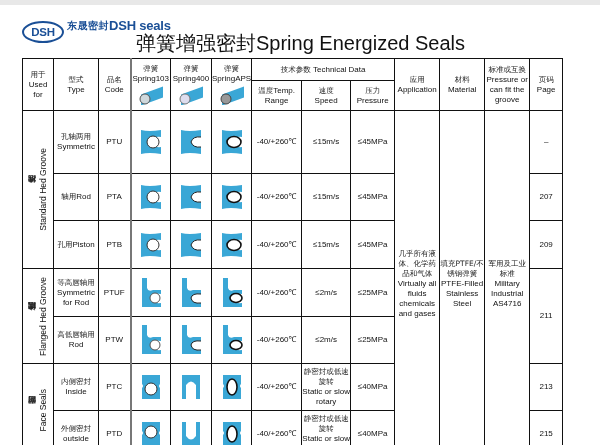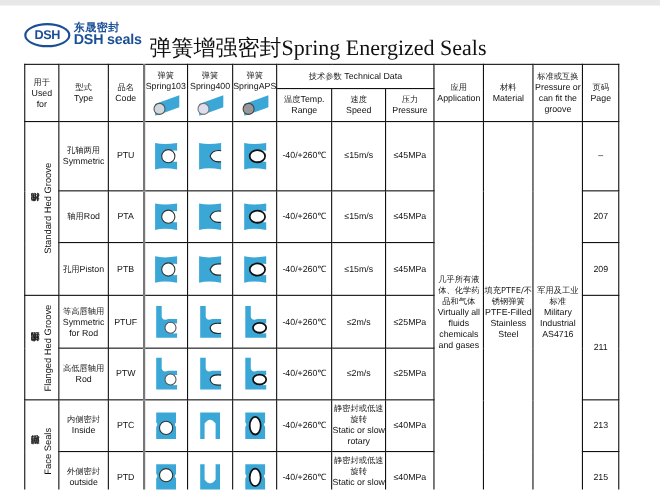--- a/index.html
+++ b/index.html
@@ -3,24 +3,24 @@
 <meta charset="utf-8">
 <style>
   html, body { margin:0; padding:0; }
   body { width:600px; height:445px; background:#ffffff; position:relative; overflow:hidden;
          font-family:"Liberation Sans", sans-serif; color:#111; }
   .topbar { position:absolute; left:0; top:0; width:600px; height:5px; background:#e8e8e8; }
   .logo { position:absolute; left:22px; top:21px; height:26px; display:flex; align-items:flex-start; }
   .logo-oval { width:42px; height:22px; border:2.5px solid #1a4f96; border-radius:50%;
                display:flex; align-items:center; justify-content:center; box-sizing:border-box;
                color:#1a4f96; font-weight:bold; font-size:11.5px; letter-spacing:-0.3px; }
-  .logo-text { margin-left:3px; display:flex; flex-direction:column; line-height:10px; color:#1a4f96; }
+  .logo-text { margin-left:3px; display:flex; line-height:10px; color:#1a4f96; }
   .logo-cn { font-size:10px; font-weight:bold; letter-spacing:0.5px; }
   .logo-en { font-size:13px; font-weight:bold; letter-spacing:-0.2px; }
-  .title { position:absolute; left:136px; top:30px; font-family:Liberation Serif, serif; font-size:20px; color:#111; white-space:nowrap; }
+  .title { position:absolute; left:136px; top:30px; font-family:Liberation Sans, sans-serif; font-size:20px; color:#111; white-space:nowrap; }
 
   table.spec { position:absolute; left:22px; top:58px; border-collapse:collapse; table-layout:fixed; }
   table.spec td, table.spec th { border:1px solid #111; padding:0; text-align:center; vertical-align:middle;
          font-size:8px; line-height:10px; font-weight:normal; overflow:hidden; }
   .thick-r { border-right:2px solid #777 !important; }
   .cn { display:block; font-family:"DejaVu Sans", sans-serif; font-size:7.5px; line-height:10px; color:#222; }
   .vert { writing-mode:vertical-rl; transform:rotate(180deg); white-space:nowrap; font-size:8.5px; line-height:10px; margin:0 auto; }
   .vert .cn { display:inline; font-size:8px; }
   .spring-img { display:block; margin:1px auto 0; }
   .seal { display:block; margin:0 auto; }

